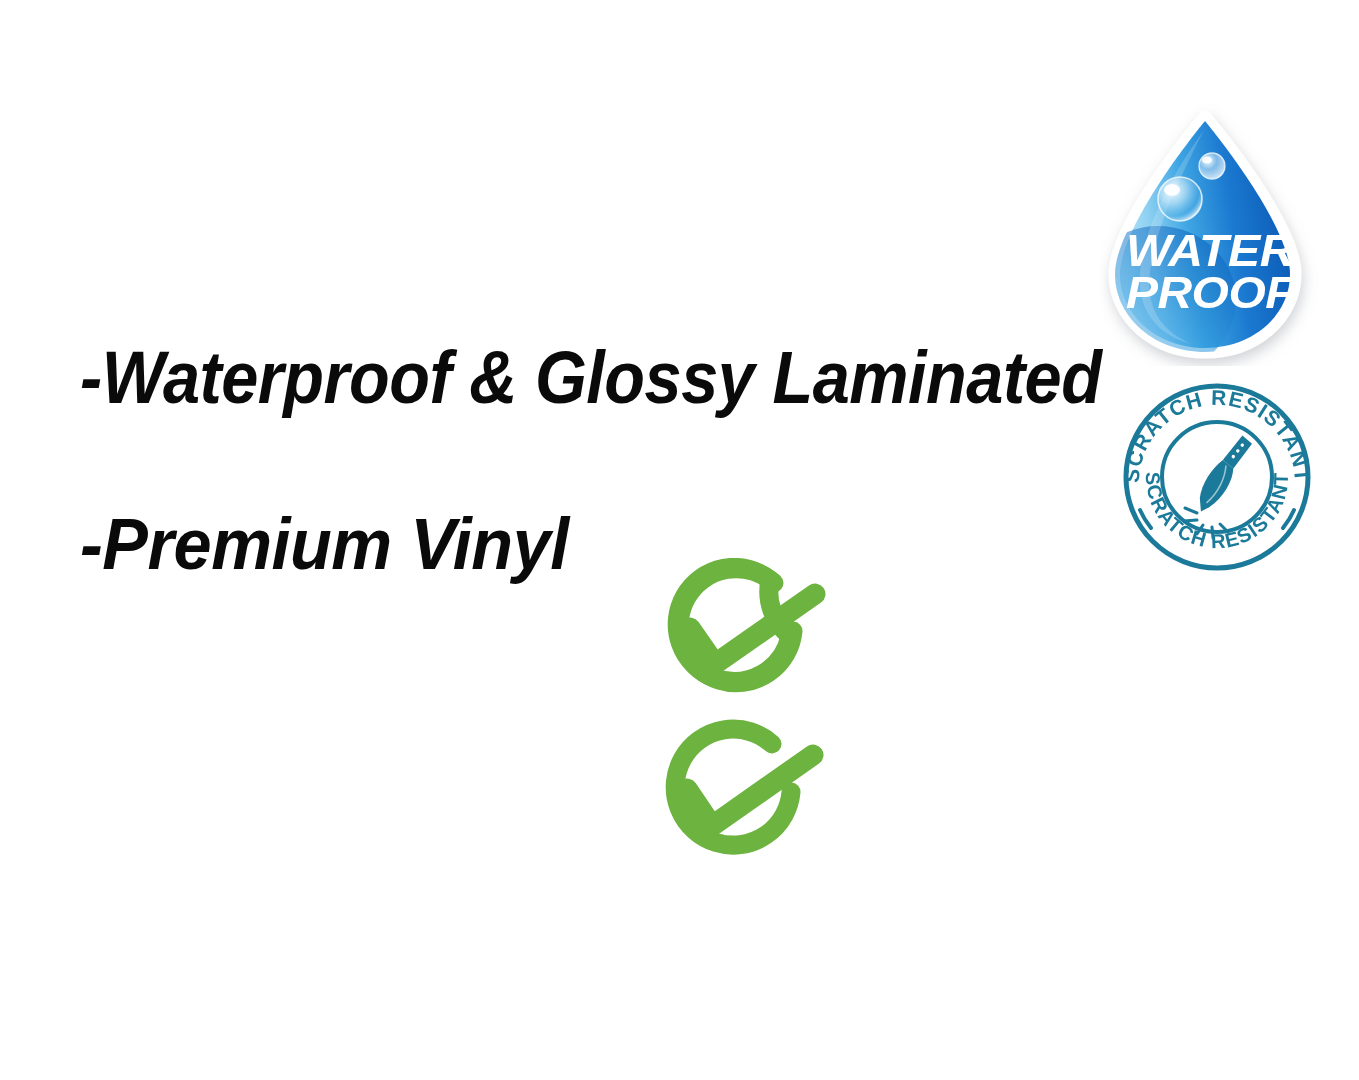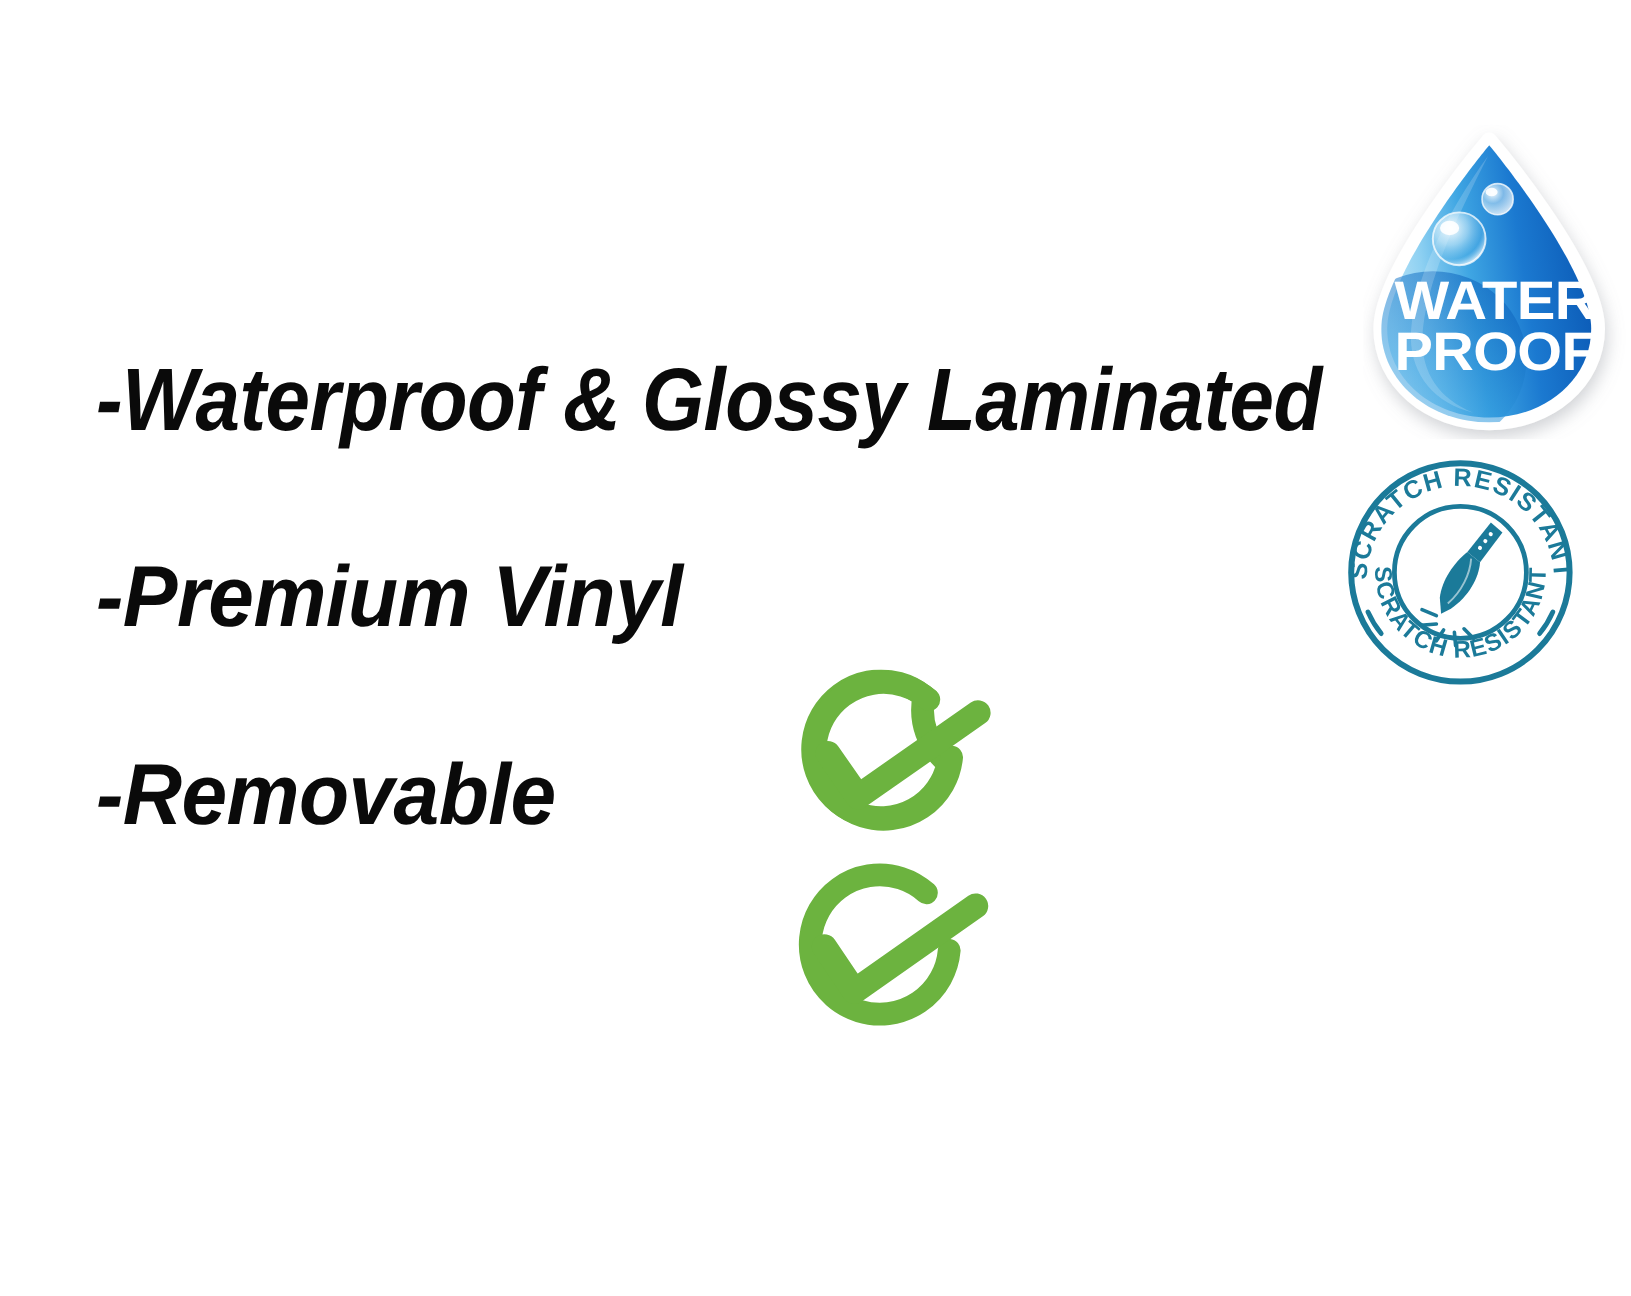--- a/index.html
+++ b/index.html
@@ -25,21 +25,21 @@
   
   .feature-list {
     position: absolute;
     left: 80px;
     top: 250px;
     width: 1020px;
   }
   .feature-line {
     height: 165px;
     display: flex;
-    align-items: center;
+    align-items: flex-end;
     white-space: nowrap;
   }
   .feature-text {
     font-family: "Liberation Sans", sans-serif;
     font-weight: bold;
     font-style: italic;
     font-size: 74px;
     line-height: 1;
     color: #0a0a0a;
     letter-spacing: -0.5px;
@@ -54,24 +54,25 @@
   
   .check-badge {
     position: absolute;
   }
   .check-badge.check-1 { left: 633px; top: 558px; width: 210px; height: 155px; }
   .check-badge.check-2 { left: 629px; top: 718px; width: 212px; height: 158px; }
 
   
   .waterdrop-badge {
     position: absolute;
-    left: 1136px;
+    left: 1100px;
     top: 104px;
     width: 220px;
     height: 262px;
+    font-style: italic;
   }
 
   
   .scratch-badge {
     position: absolute;
     left: 1117px;
     top: 382px;
     width: 200px;
     height: 190px;
   }
@@ -85,23 +86,20 @@
 
     <div class="feature-line line-1">
       <span class="feature-text">-Waterproof &amp; Glossy Laminated</span>
     </div>
 
 
     <div class="feature-line line-3">
       <span class="feature-text">-Premium Vinyl</span>
     </div>
 
-    <div class="feature-line line-4">
-      <span class="feature-text">-Removable</span>
-    </div>
 
   </div>
 
   <div class="waterdrop-badge">
     <svg viewBox="0 0 220 262" width="220" height="262">
       <defs>
         <linearGradient id="dropGrad" x1="0" y1="0.55" x2="1" y2="0.35">
           <stop offset="0%" stop-color="#bde5f8"></stop>
           <stop offset="18%" stop-color="#8fd1f2"></stop>
           <stop offset="40%" stop-color="#3fa6e3"></stop>

